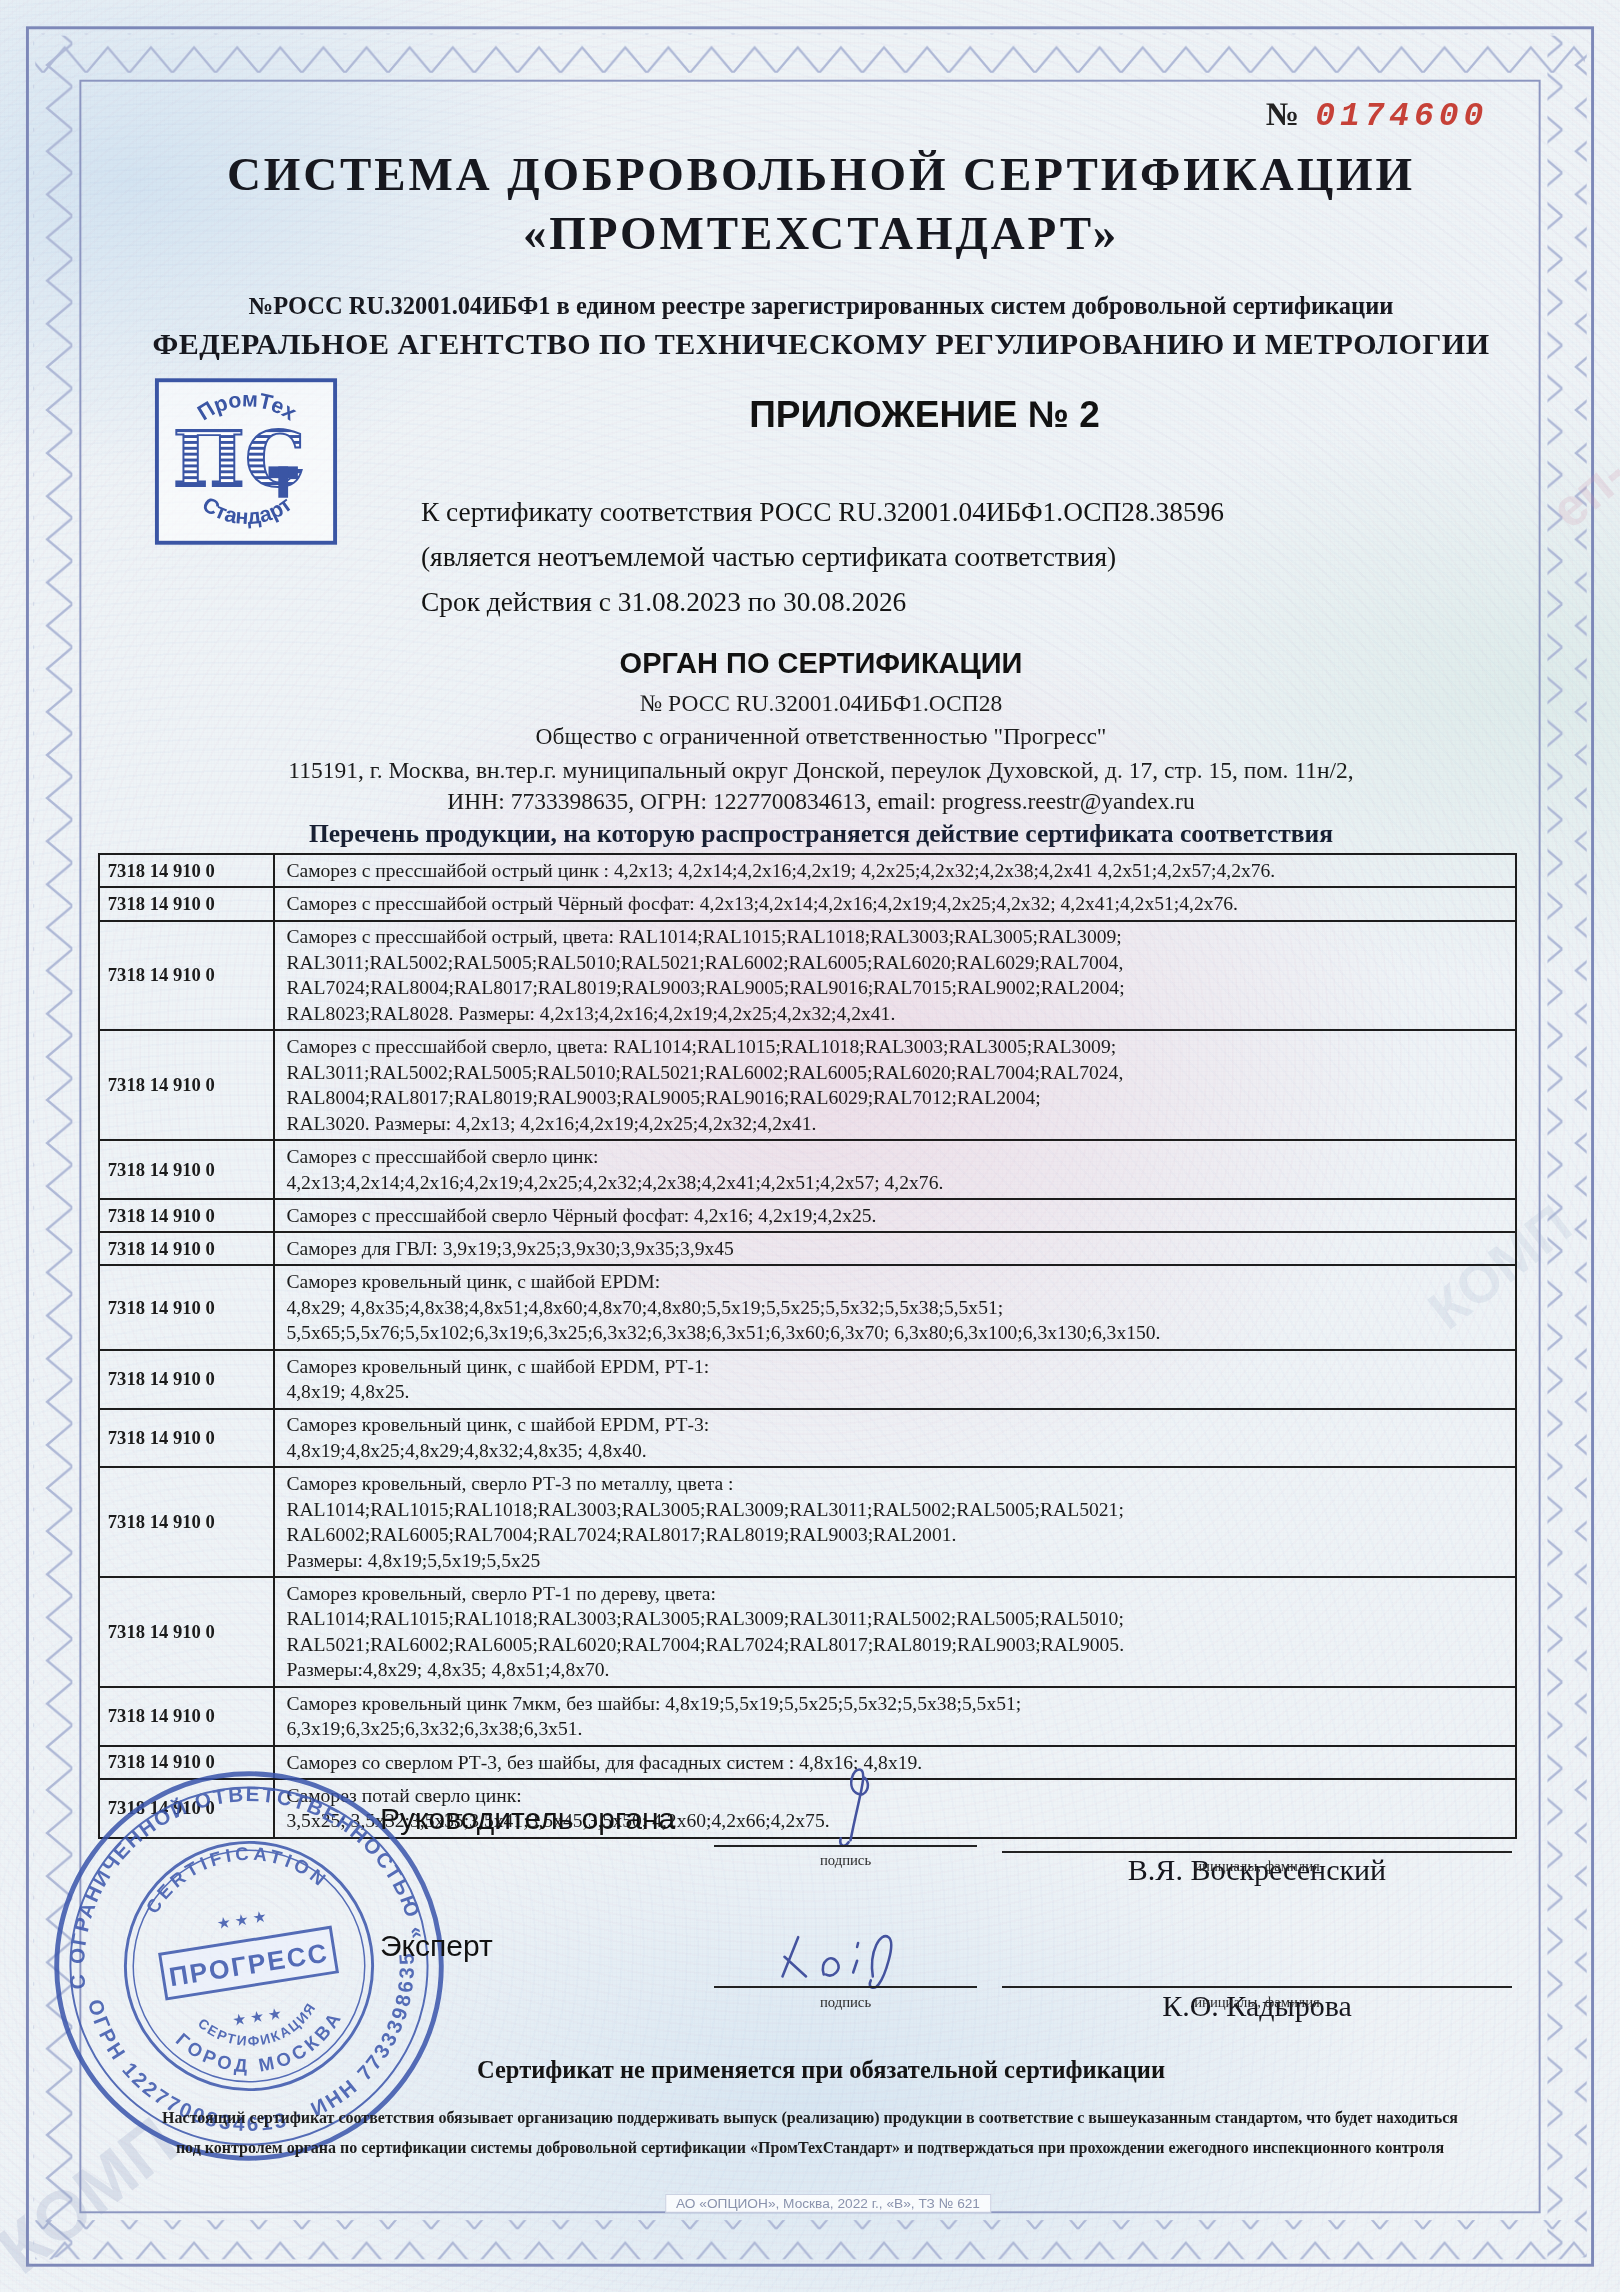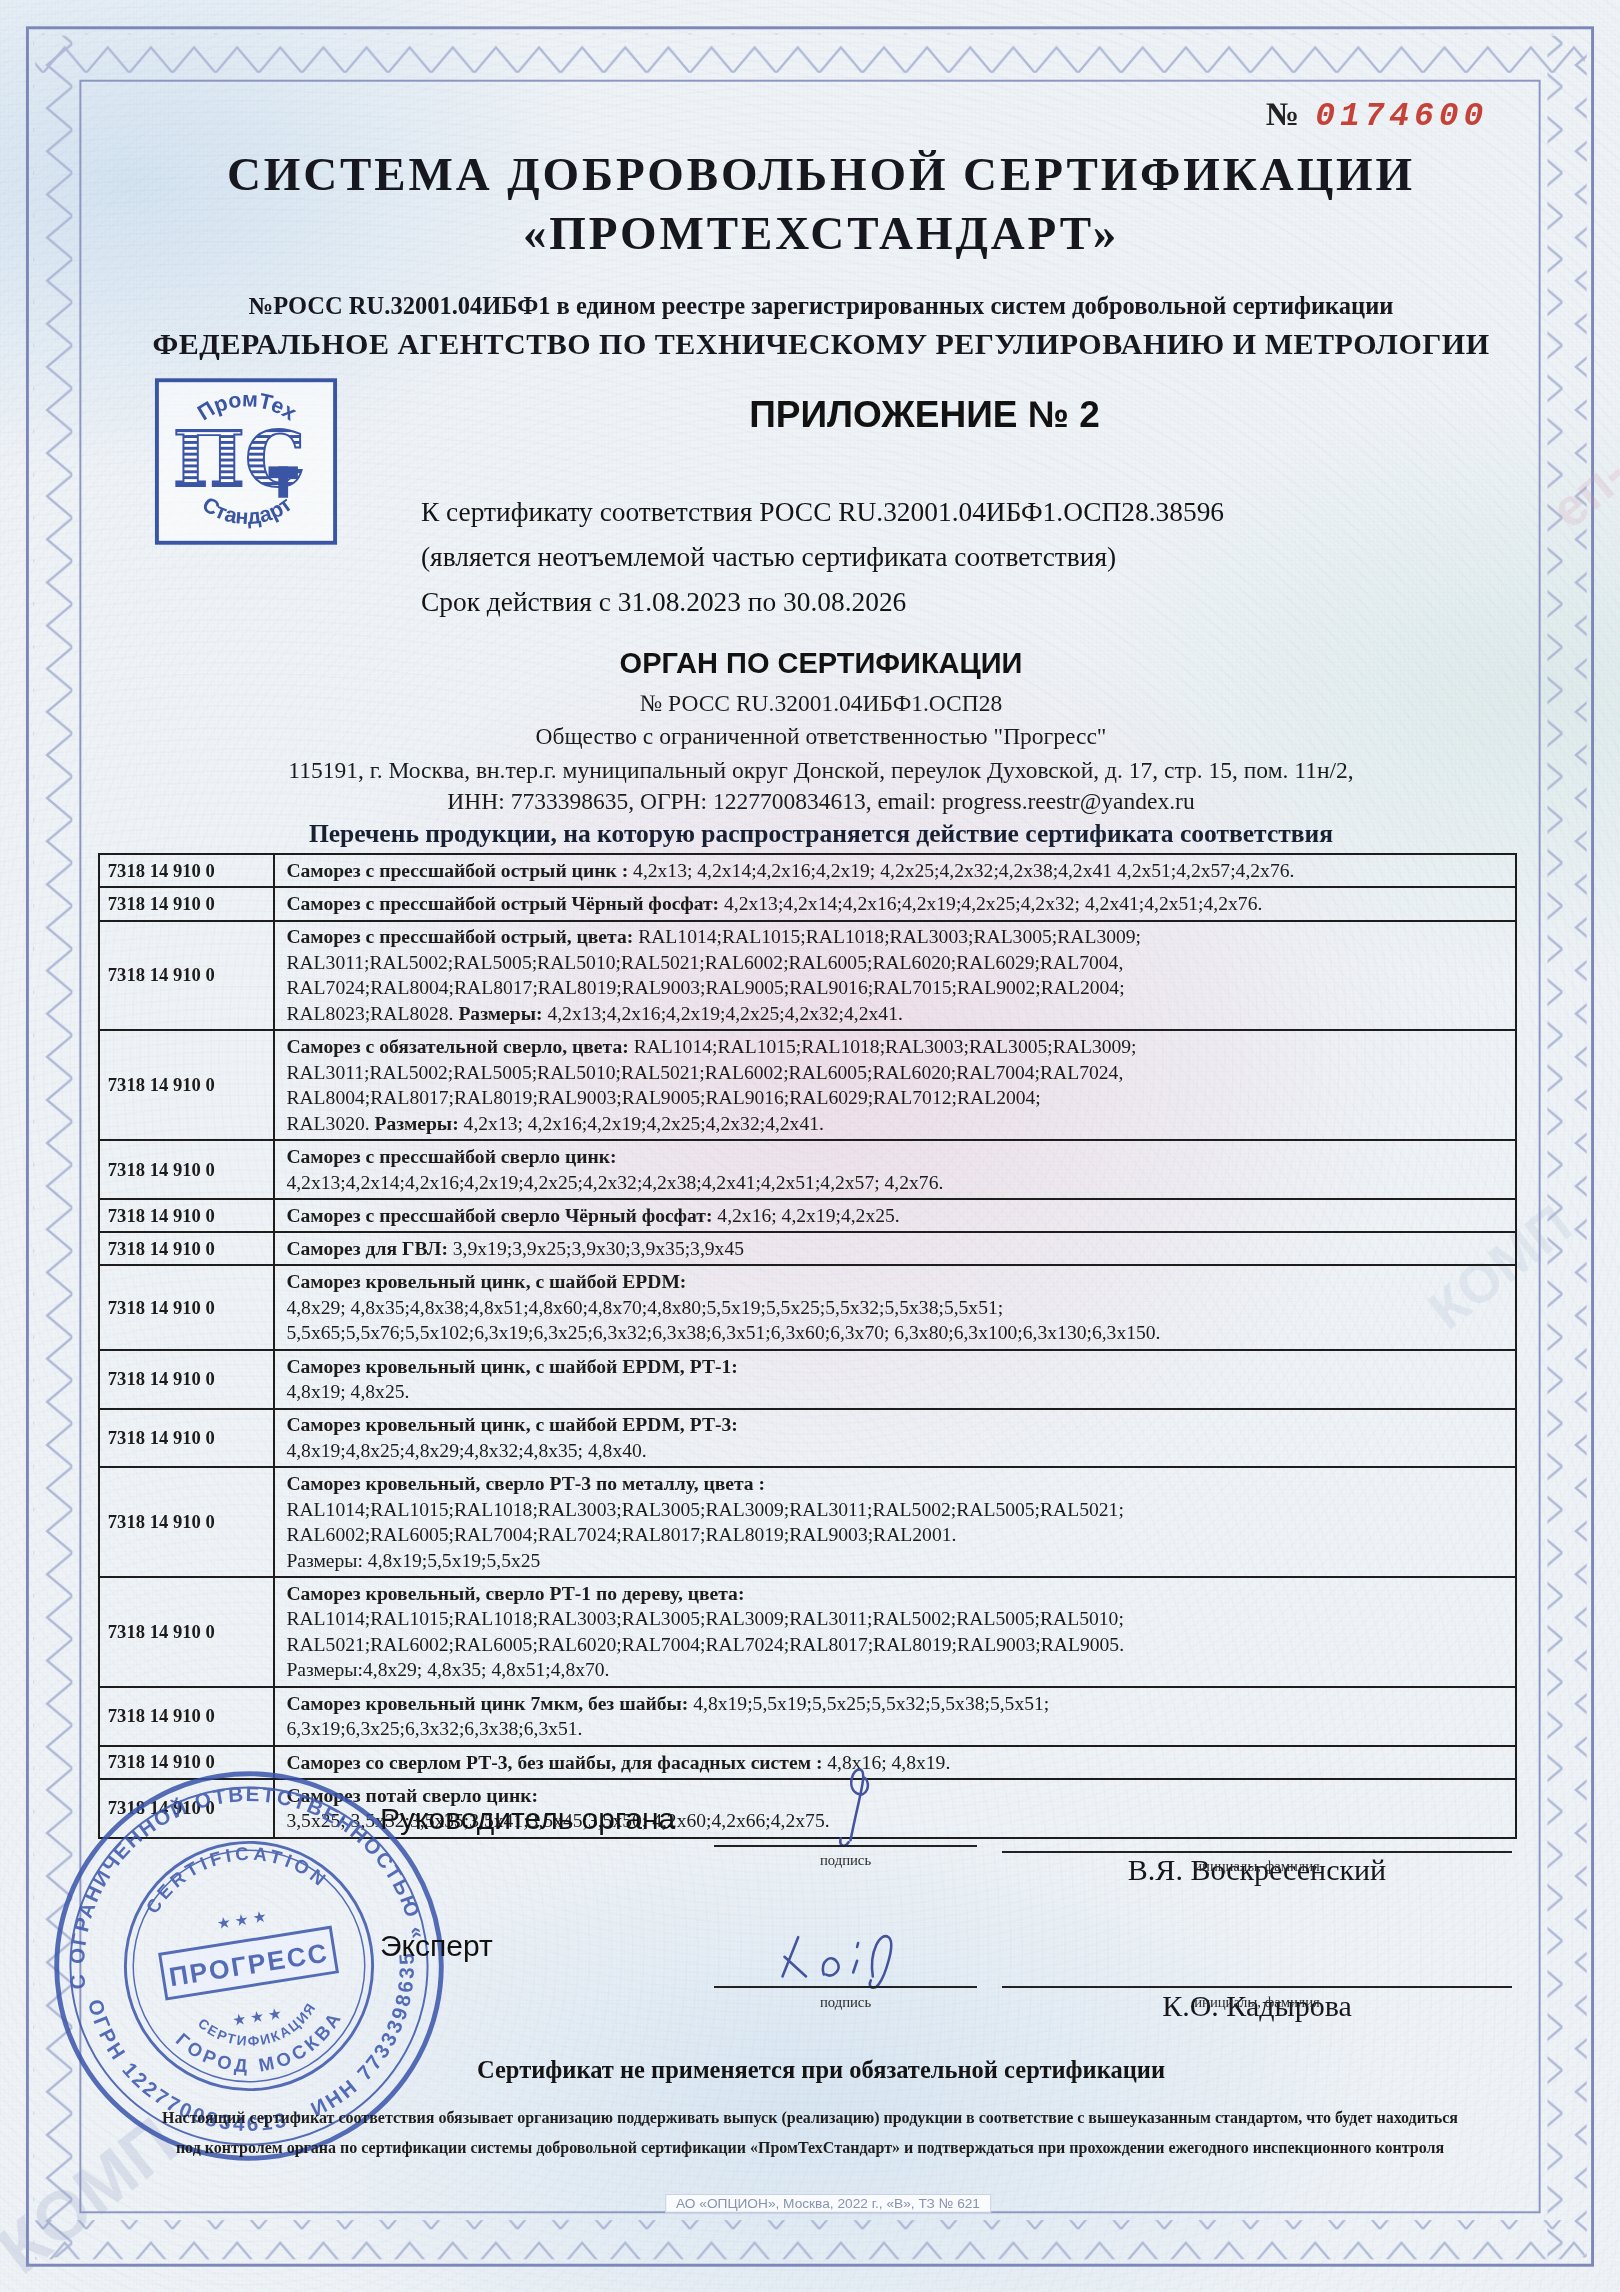--- a/index.html
+++ b/index.html
@@ -52,21 +52,21 @@
   .org-line2{top:723px;font-size:23.5px;}
   .org-line3{top:757px;font-size:23.5px;}
   .org-line4{top:788px;font-size:23.5px;}
   .caption{top:819px;font-weight:bold;font-size:25.5px;color:#182033;}
 
   table.products{position:absolute;left:98px;top:853px;width:1419px;border-collapse:collapse;}
   table.products td{border:2px solid #1d1d1d;vertical-align:middle;}
   td.code{width:157px;font-weight:bold;font-size:18.6px;padding:2px 7.8px;white-space:nowrap;}
   td.desc{font-size:19.6px;padding:2.9px 11.8px;}
   td.desc .line{line-height:25.5px;}
-  .seg-b{font-weight:bold;}
+  .seg-b{font-weight:normal;}
 
   .sig-label{position:absolute;font-family:"Liberation Sans",sans-serif;font-weight:normal;font-size:30px;color:#121212;}
   .lbl1{left:380px;top:1802px;}
   .lbl2{left:380px;top:1929px;}
   .sigline{position:absolute;border-bottom:2px solid #222;}
   .sl1{left:714px;top:1845px;width:263px;}
   .sl2{left:714px;top:1986px;width:263px;}
   .nl1{left:1002px;top:1851px;width:510px;}
   .nl2{left:1002px;top:1986px;width:510px;}
   .tiny{position:absolute;font-size:14.7px;color:#2a2a2a;text-align:center;}
@@ -181,21 +181,21 @@
           <td class="desc">
             <div class="line"><span class="seg-b">Саморез с прессшайбой острый, цвета: </span><span>RAL1014;RAL1015;RAL1018;RAL3003;RAL3005;RAL3009;</span></div>
             <div class="line"><span>RAL3011;RAL5002;RAL5005;RAL5010;RAL5021;RAL6002;RAL6005;RAL6020;RAL6029;RAL7004,</span></div>
             <div class="line"><span>RAL7024;RAL8004;RAL8017;RAL8019;RAL9003;RAL9005;RAL9016;RAL7015;RAL9002;RAL2004;</span></div>
             <div class="line"><span>RAL8023;RAL8028. </span><span class="seg-b">Размеры: </span><span>4,2х13;4,2х16;4,2х19;4,2х25;4,2х32;4,2х41.</span></div>
           </td>
         </tr>
         <tr>
           <td class="code">7318 14 910 0</td>
           <td class="desc">
-            <div class="line"><span class="seg-b">Саморез с обязательной сверло, цвета: </span><span>RAL1014;RAL1015;RAL1018;RAL3003;RAL3005;RAL3009;</span></div>
+            <div class="line"><span class="seg-b">Саморез с прессшайбой сверло, цвета: </span><span>RAL1014;RAL1015;RAL1018;RAL3003;RAL3005;RAL3009;</span></div>
             <div class="line"><span>RAL3011;RAL5002;RAL5005;RAL5010;RAL5021;RAL6002;RAL6005;RAL6020;RAL7004;RAL7024,</span></div>
             <div class="line"><span>RAL8004;RAL8017;RAL8019;RAL9003;RAL9005;RAL9016;RAL6029;RAL7012;RAL2004;</span></div>
             <div class="line"><span>RAL3020. </span><span class="seg-b">Размеры: </span><span>4,2х13; 4,2х16;4,2х19;4,2х25;4,2х32;4,2х41.</span></div>
           </td>
         </tr>
         <tr>
           <td class="code">7318 14 910 0</td>
           <td class="desc">
             <div class="line"><span class="seg-b">Саморез с прессшайбой сверло цинк:</span></div>
             <div class="line"><span>4,2х13;4,2х14;4,2х16;4,2х19;4,2х25;4,2х32;4,2х38;4,2х41;4,2х51;4,2х57; 4,2х76.</span></div>

